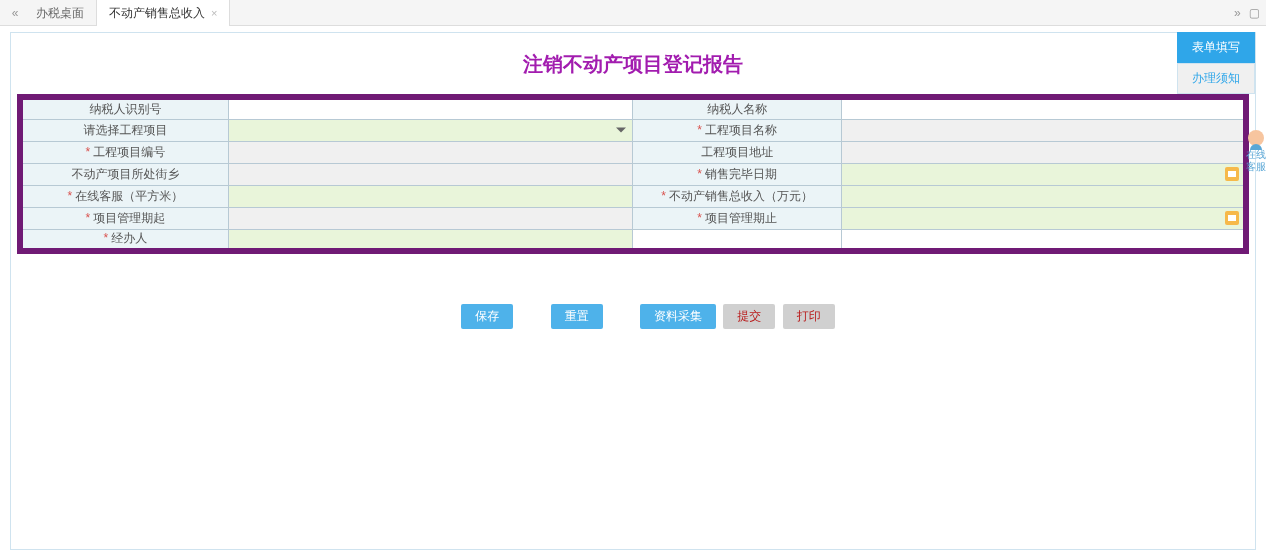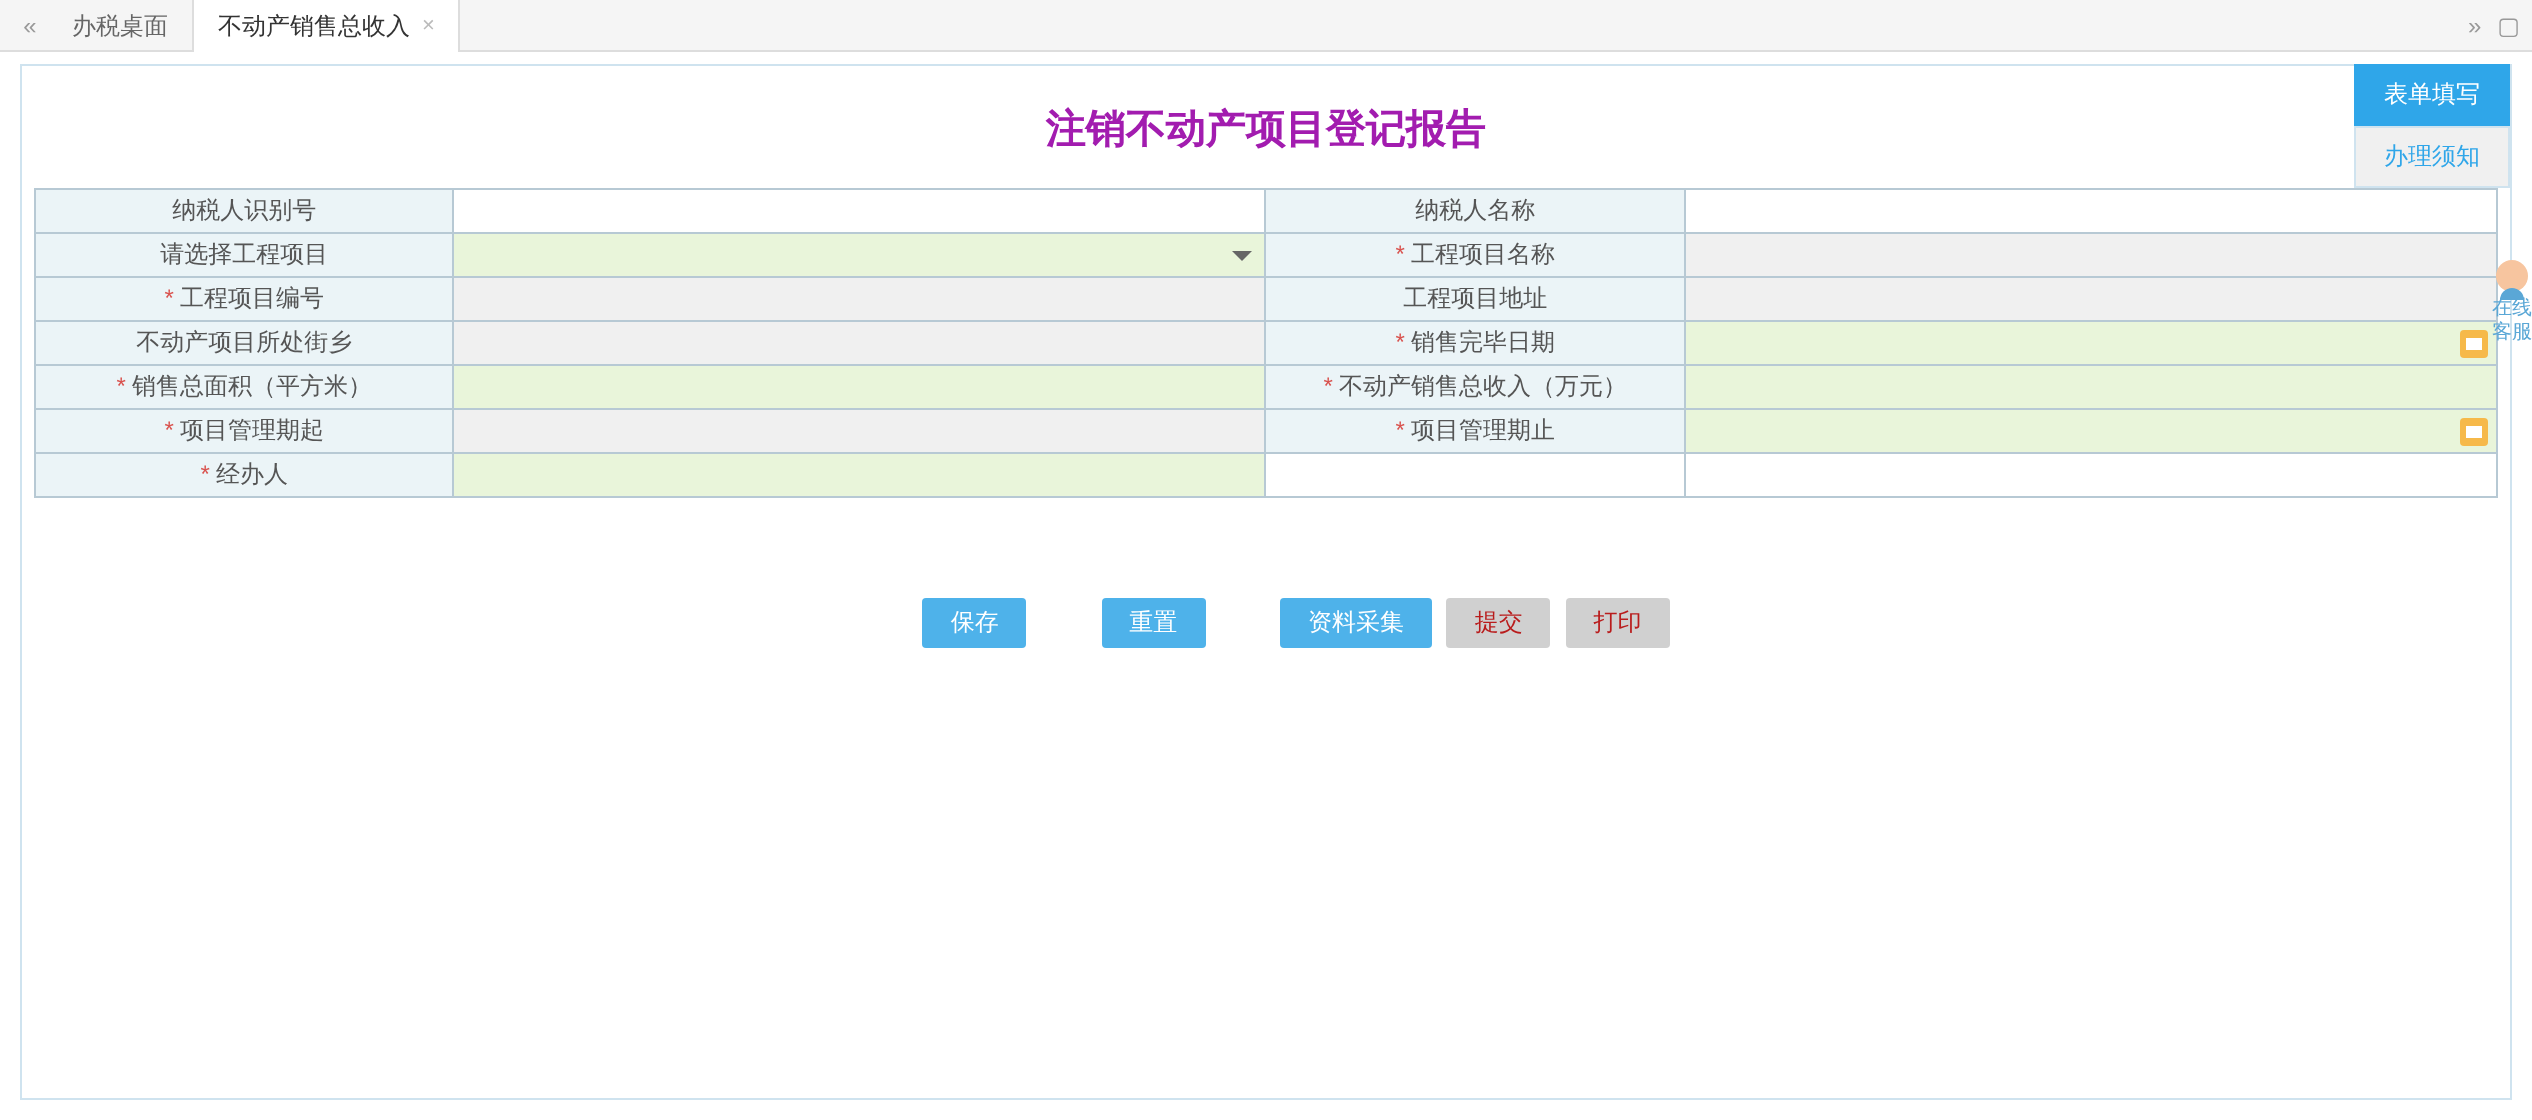--- a/index.html
+++ b/index.html
@@ -94,21 +94,21 @@
       font-size: 20px;
       font-weight: bold;
       padding: 18px 0 16px;
       color: #a21caf;
     }
 
     .form-table {
       width: calc(100% - 12px);
       margin: 0 6px;
       border-collapse: collapse;
-      border: 1px solid #701a75;
+      border: 6px solid #701a75;
     }
     .form-table td {
       border: 1px solid #b7c9d4;
       height: 22px;
       padding: 0;
       vertical-align: middle;
     }
     .label-cell {
       background: #ebf4f7;
       text-align: center;
@@ -275,21 +275,21 @@
     <tr>
       <td class="label-cell"><span>不动产项目所处街乡</span></td>
       <td class="value-cell readonly"><input readonly="" value="" style=""></td>
       <td class="label-cell"><span class="req">*</span><span>销售完毕日期</span></td>
       <td class="value-cell editable">
         <input value="" style="">
         <div class="date-icon"></div>
       </td>
     </tr>
     <tr>
-      <td class="label-cell"><span class="req">*</span><span>销售总面积（平方米）</span></td>
+      <td class="label-cell"><span class="req">*</span><span>在线客服（平方米）</span></td>
       <td class="value-cell editable"><input value="" style=""></td>
       <td class="label-cell"><span class="req">*</span><span>不动产销售总收入（万元）</span></td>
       <td class="value-cell editable"><input value="" style=""></td>
     </tr>
     <tr>
       <td class="label-cell"><span class="req">*</span><span>项目管理期起</span></td>
       <td class="value-cell readonly"><input readonly="" value="" style=""></td>
       <td class="label-cell"><span class="req">*</span><span>项目管理期止</span></td>
       <td class="value-cell editable">
         <input value="" style="">

